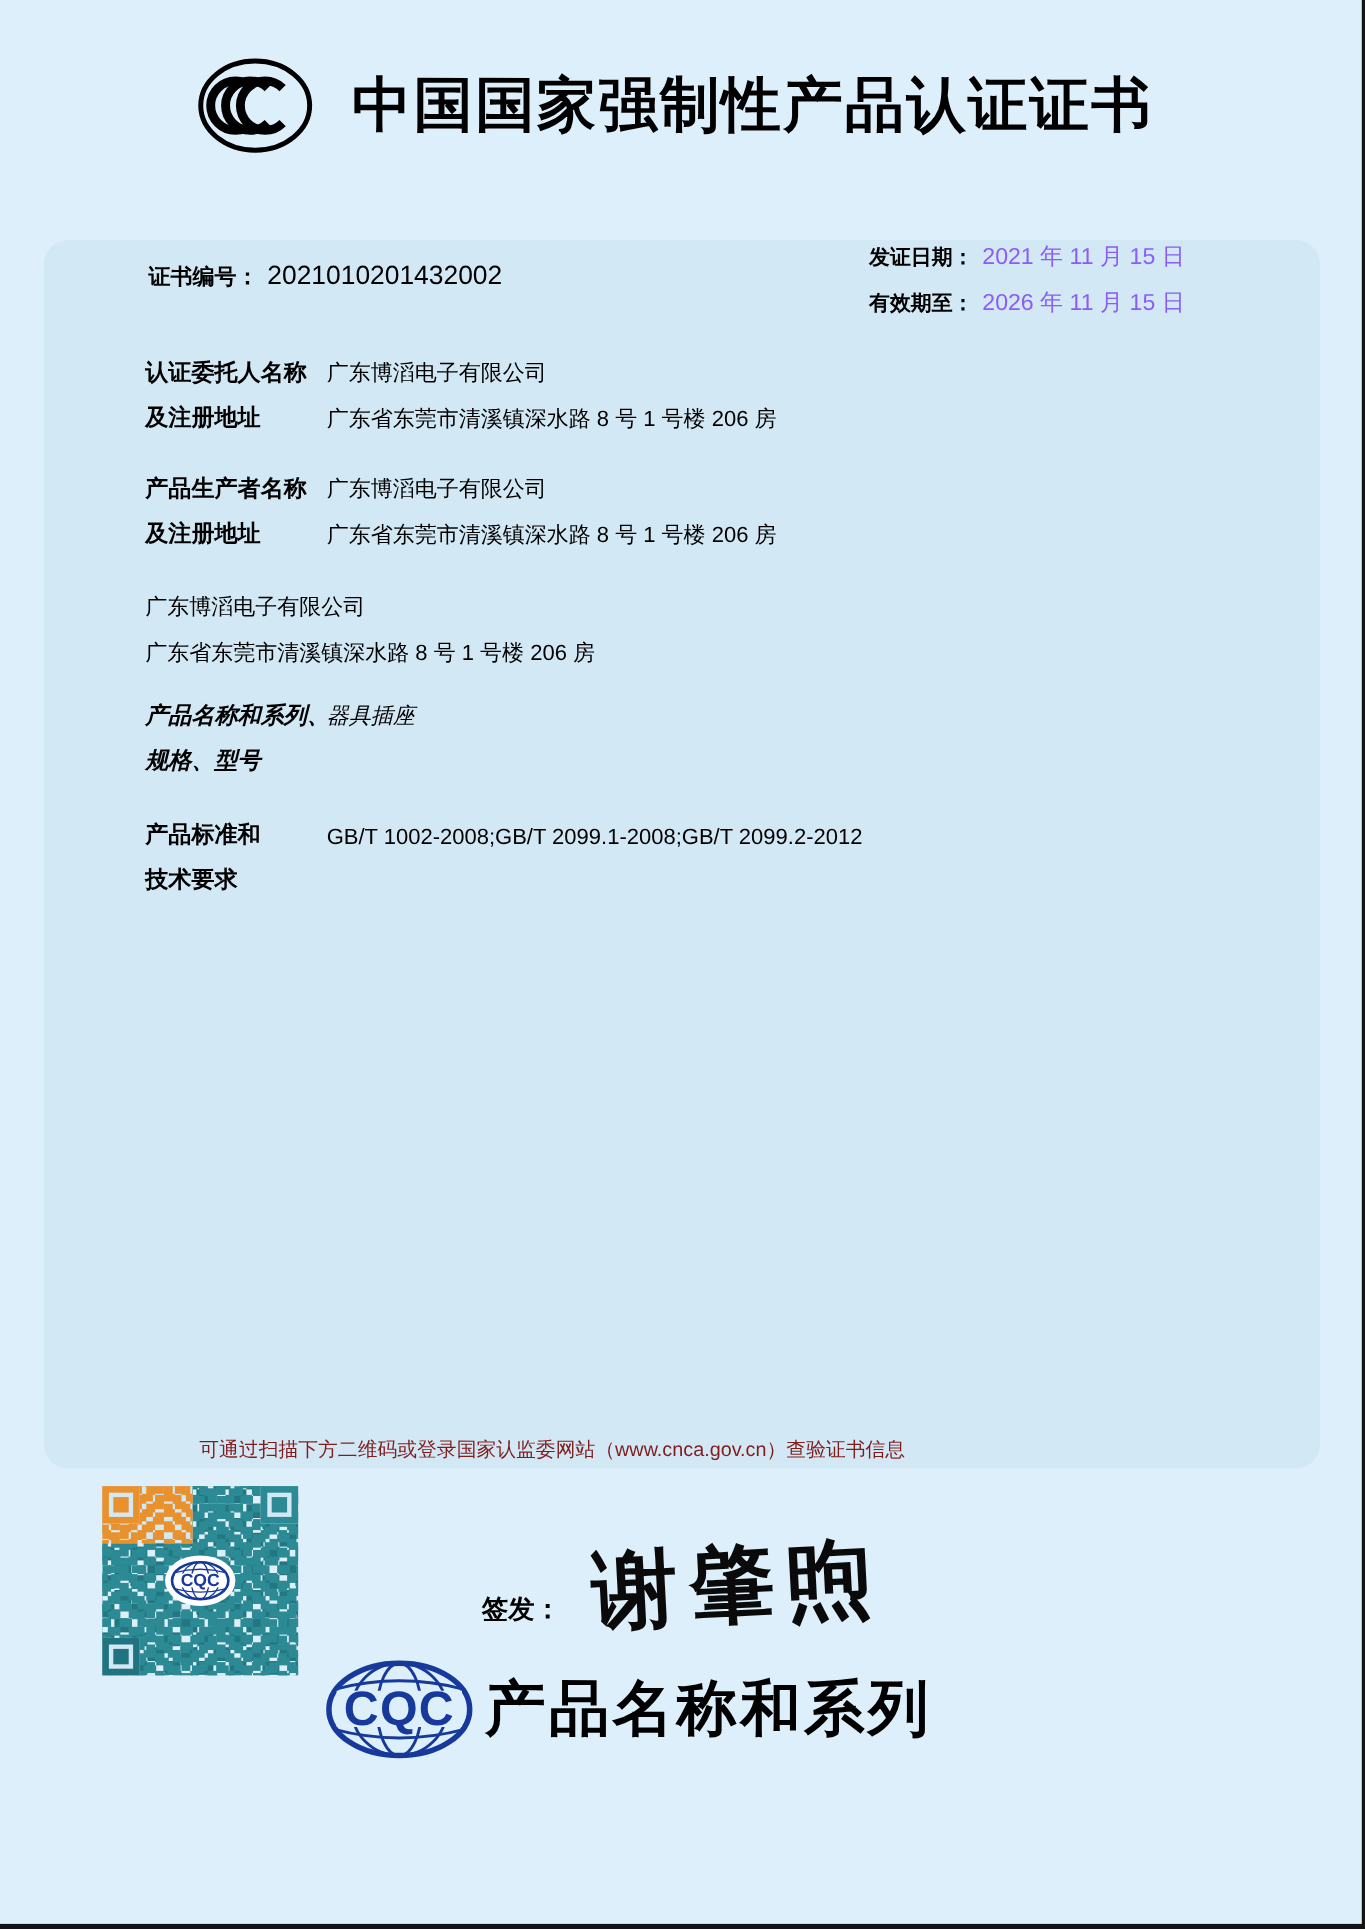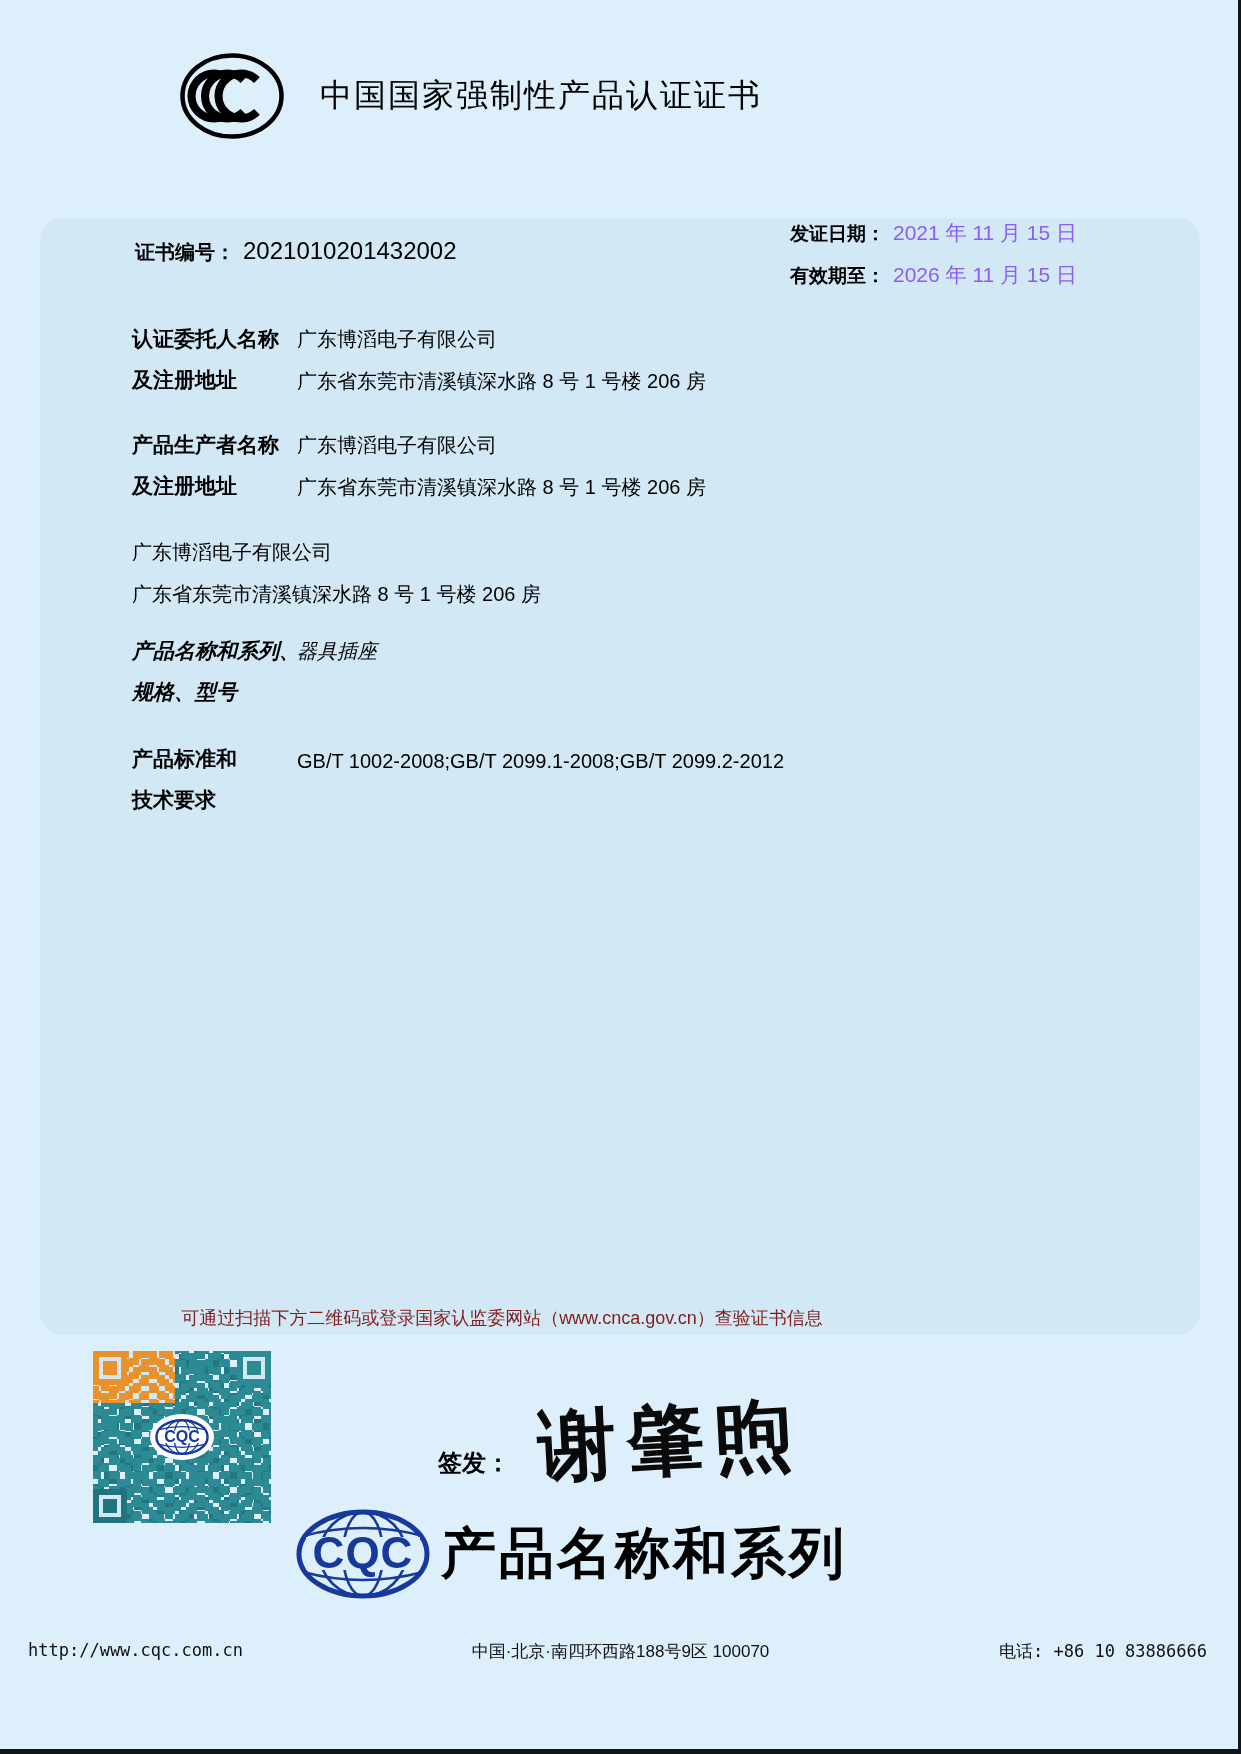--- a/index.html
+++ b/index.html
@@ -4,21 +4,21 @@
 <style>
   html,body{margin:0;padding:0;}
   body{font-family:"Liberation Sans",sans-serif;background:#9aa0a6;}
   .page{position:relative;width:1241px;height:1754px;background:#ddeffb;overflow:hidden;margin:0 auto;}
   .edge-bottom{position:absolute;left:0;right:0;bottom:0;height:5px;background:#141414;}
   .edge-right{position:absolute;top:0;right:0;bottom:0;width:3px;background:#141414;}
 
   
   .header{position:absolute;left:178px;top:50px;display:flex;align-items:center;}
   .ccc-logo{width:108px;height:92px;flex:0 0 auto;}
-  .page-title{margin-left:34px;font-size:32px;font-weight:400;color:#000;letter-spacing:2px;white-space:nowrap;}
+  .page-title{margin-left:34px;font-size:54px;font-weight:700;color:#000;letter-spacing:2px;white-space:nowrap;}
 
   
   .panel{position:absolute;left:40px;top:218px;width:1160px;height:1117px;background:#d3e8f5;border-radius:22px;}
 
   .kai{font-family:"Liberation Serif",serif;font-weight:700;color:#000;}
   .certno-row{position:absolute;left:135px;top:237px;display:flex;align-items:baseline;}
   .certno-row .lbl{font-size:20px;}
   .certno-row .num{font-size:24px;margin-left:8px;color:#000;}
   .dates{position:absolute;left:790px;top:219px;}
   .date-line{display:flex;align-items:baseline;margin-bottom:14px;white-space:nowrap;}
@@ -190,21 +190,16 @@
       <ellipse cx="70" cy="46" rx="43" ry="42" fill="none" stroke="#16399b" stroke-width="2.6"></ellipse>
       <ellipse cx="70" cy="46" rx="20" ry="42" fill="none" stroke="#16399b" stroke-width="2.6"></ellipse>
       <path d="M 10 28 Q 70 12 130 28" fill="none" stroke="#16399b" stroke-width="2.6"></path>
       <path d="M 10 64 Q 70 80 130 64" fill="none" stroke="#16399b" stroke-width="2.6"></path>
       <rect x="13" y="29" width="114" height="33" fill="#ddeffb"></rect>
       <text x="70" y="60" text-anchor="middle" font-size="44" font-weight="bold" fill="#16399b" font-family="Liberation Sans, sans-serif" letter-spacing="1">CQC</text>
     </svg>
     <div class="issuer-name">产品名称和系列</div>
   </div>
 
-  <div class="footer">
-    <span class="site">http://www.cqc.com.cn</span>
-    <span class="addr">中国·北京·南四环西路188号9区    100070</span>
-    <span class="phone">电话: +86 10 83886666</span>
-  </div>
 
   <div class="edge-right"></div>
   <div class="edge-bottom"></div>
 </div>
 
 </body></html>

